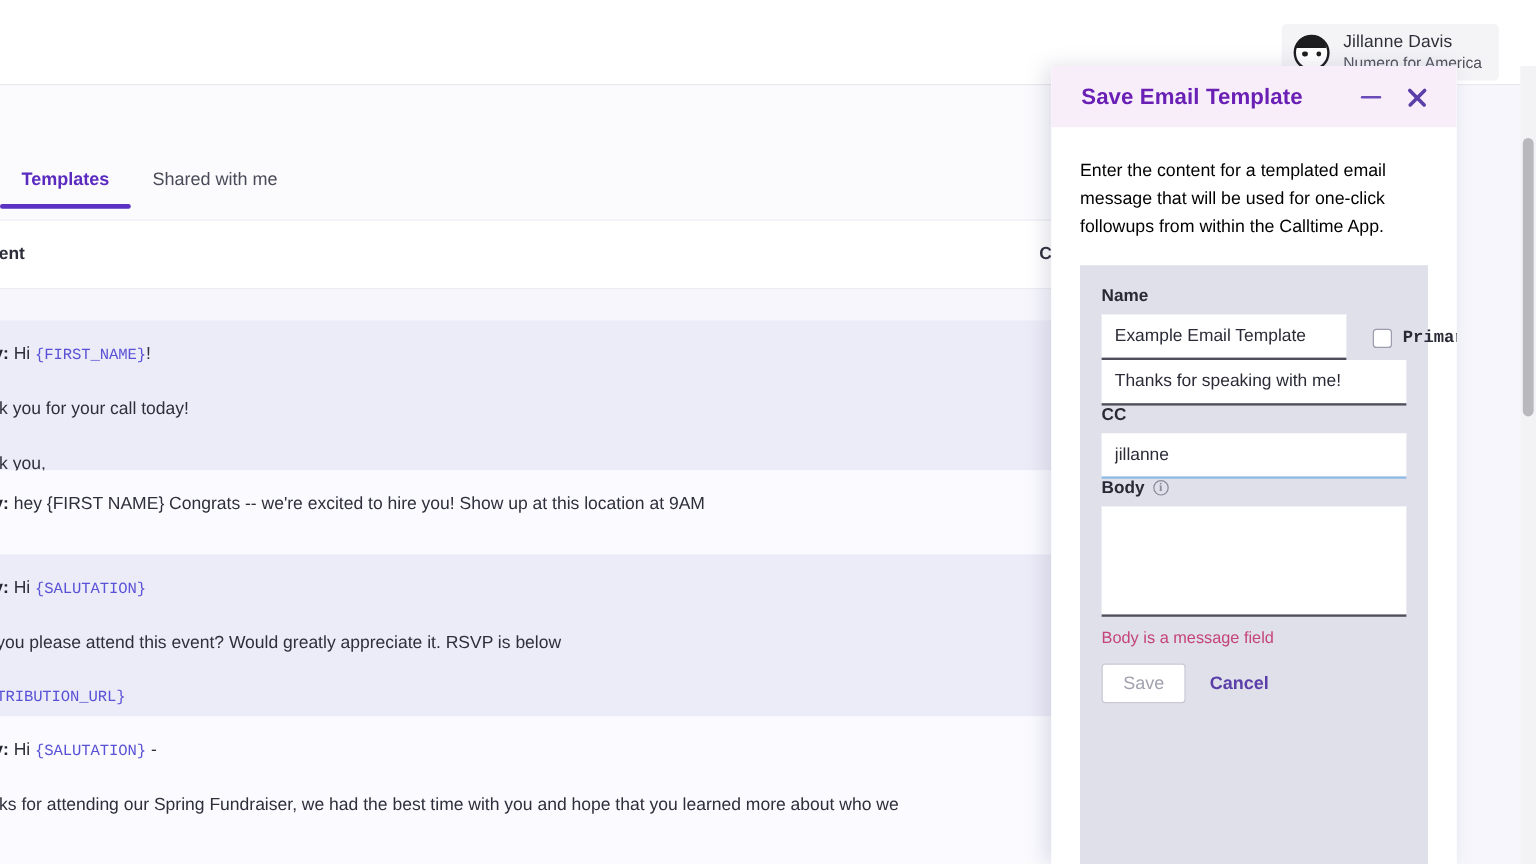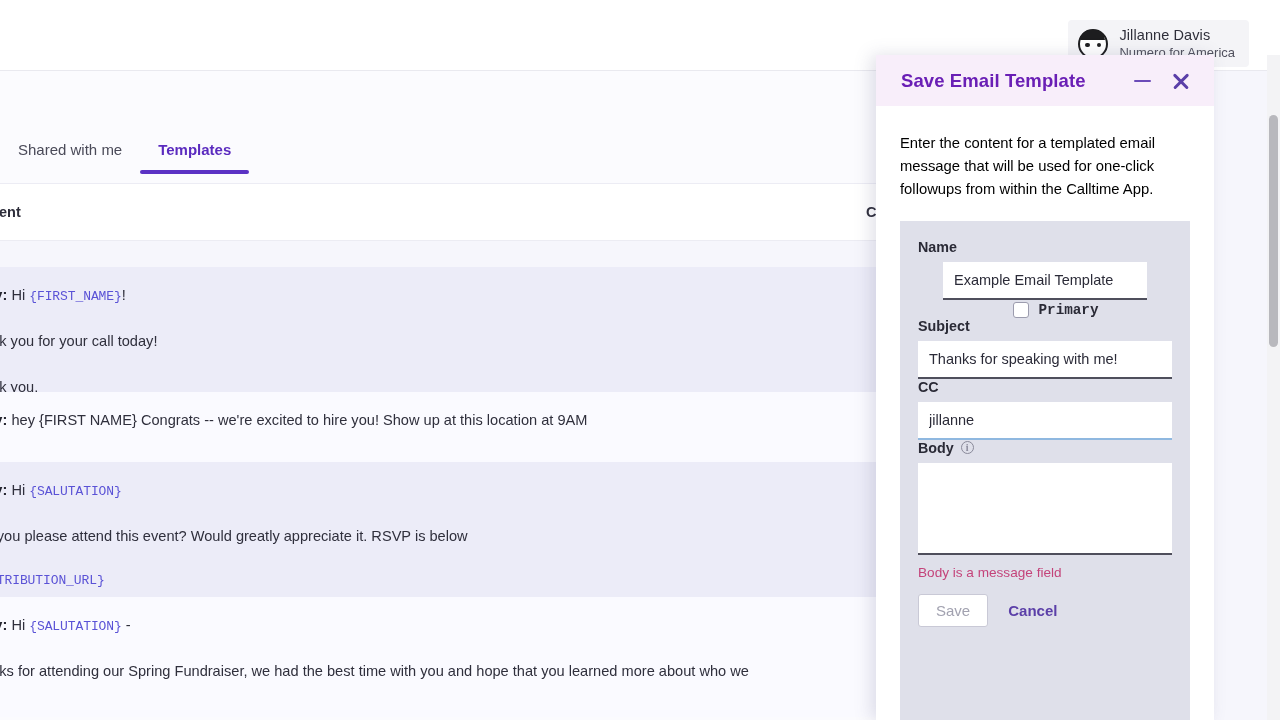--- a/index.html
+++ b/index.html
@@ -172,21 +172,21 @@
   .input {
     width: 100%; height: 38px; background: #ffffff;
     border: none; border-bottom: 2.2px solid #4f4f5c;
     font-family: "Liberation Sans", sans-serif;
     font-size: 14.5px; color: #2b2b38;
     padding: 0 11px; outline: none; display: block;
   }
   .input::placeholder { color: #9a9aa8; }
   .input.focused { border-bottom-color: #8fb8e0; }
 
-  .name-row { display: flex; align-items: center; gap: 0; flex-direction: column; }
+  .name-row { display: flex; align-items: center; gap: 0; }
   .name-row .input { width: 204px; }
   .primary-wrap {
     display: flex; align-items: center; gap: 9px;
     margin-left: 22px; margin-top: 2px;
   }
   .checkbox {
     width: 16px; height: 16px; background: #ffffff;
     border: 1.6px solid #9c9cae; border-radius: 3px;
   }
   .primary-label { font-size: 14.3px; font-weight: bold; color: #2a2a36; font-family: Liberation Mono, monospace; }
@@ -218,22 +218,22 @@
 </style>
 </head>
 <body>
 
 <div id="root">
 
   <div class="page-bg"></div>
   <div class="page-card"></div>
 
   <div class="tabs">
+    <div class="tab active">Templates</div>
     <div class="tab">Shared with me</div>
-    <div class="tab active">Templates</div>
   </div>
 
   <div class="table">
     <div class="thead">
       <div class="th th-content">Content</div>
       <div class="th th-right">Ca</div>
     </div>
     <div class="spacer-row"></div>
 
     <div class="row alt" style="height:125px;">
@@ -311,21 +311,20 @@
         <div class="name-row">
           <input class="input" type="text" value="Example Email Template" style="">
           <div class="primary-wrap">
             <span class="checkbox"></span>
             <span class="primary-label">Primary</span>
           </div>
         </div>
       </div>
 
       <div class="field">
-        <div class="field-label">Subject</div>
         <input class="input" type="text" value="Thanks for speaking with me!" style="">
       </div>
 
       <div class="field">
         <div class="field-label">CC</div>
         <input class="input focused" type="text" value="jillanne" style="">
       </div>
 
 
       <div class="field">

